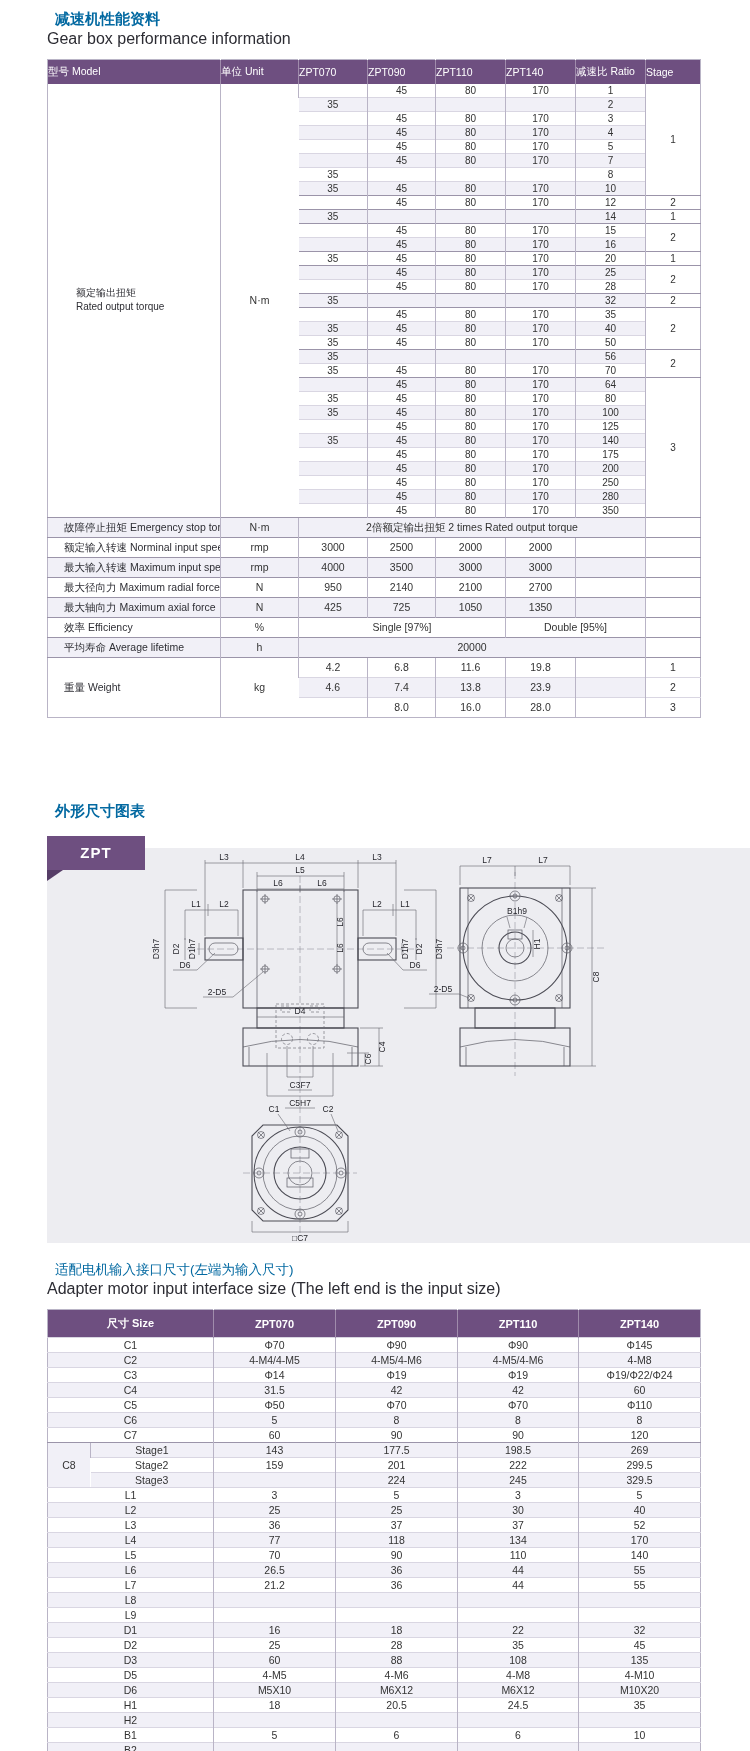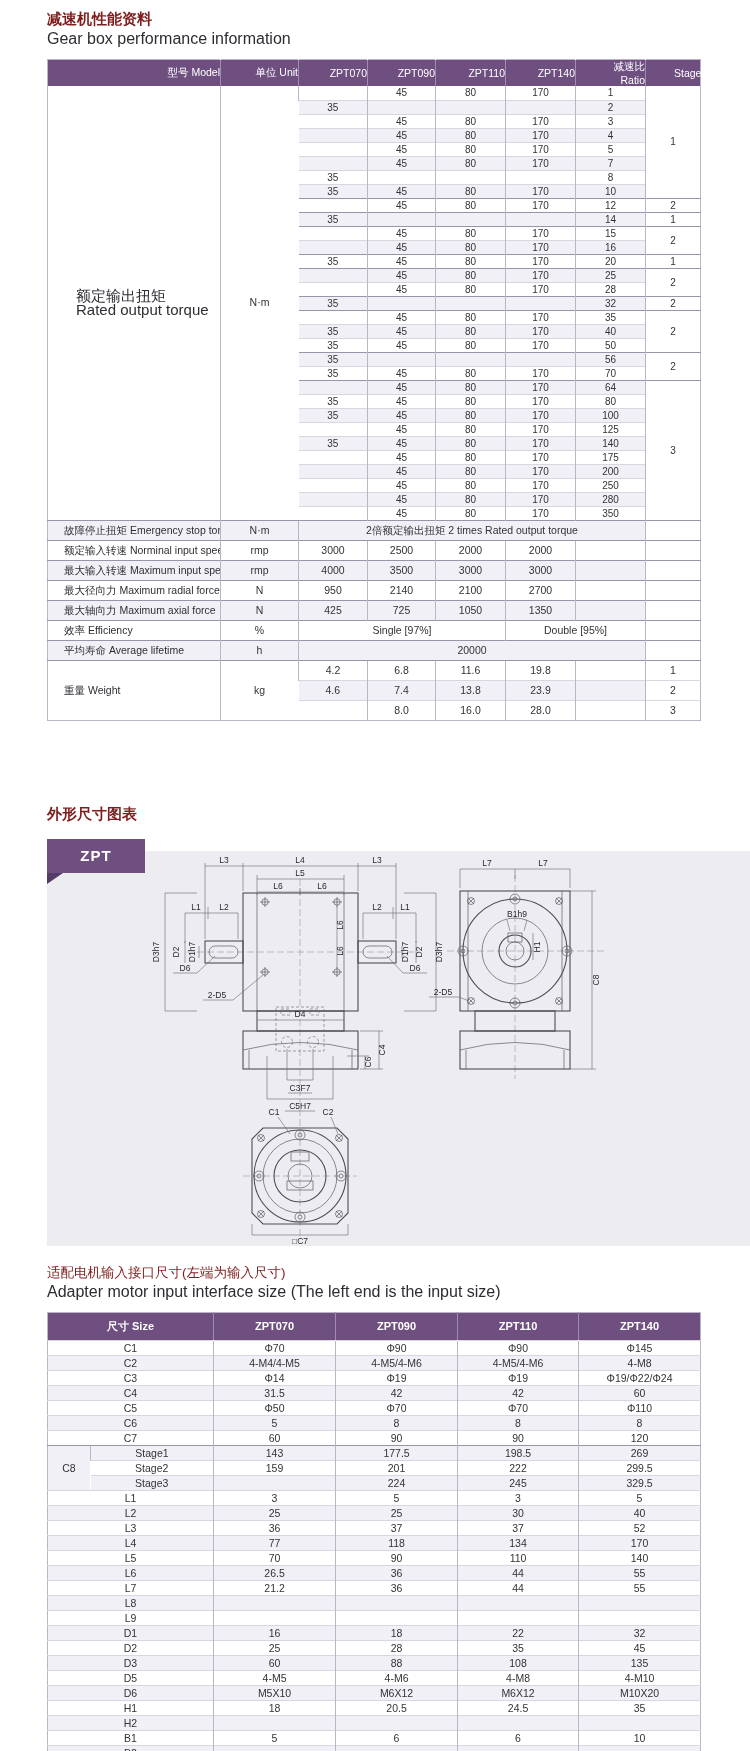--- a/index.html
+++ b/index.html
@@ -12,43 +12,43 @@
     --panel:#ededf1;
     --ink:#3a3a40;
   }
   *{box-sizing:border-box;margin:0;padding:0;}
   body{
     width:750px;min-height:1751px;background:#fff;color:var(--ink);
     font-family:"Liberation Sans","DejaVu Sans",sans-serif;
   }
   .page{width:750px;padding:8px 0 20px 0;}
   section{margin-left:47px;width:656px;}
-  h1.sec-title{font-size:15px;font-weight:bold;color:#7f1d1d;margin:2px 0 1px;}
+  h1.sec-title{font-size:15px;font-weight:bold;color:#0369a1;margin:2px 8px 1px;}
   .sec-sub{font-size:16px;color:#2c2c33;margin-bottom:11px;}
 
   
   table{border-collapse:collapse;table-layout:fixed;width:653px;}
   table.perf{border:1px solid var(--bm);}
   .perf thead th{
     background:var(--accent);color:#fff;font-weight:normal;font-size:10.5px;
-    height:24px;text-align:right;padding-left:28px;
+    height:24px;text-align:left;
   }
   .perf thead th + th{border-left:1px solid rgba(255,255,255,.35);}
   .perf td{
     font-size:10px;text-align:center;height:14px;line-height:13px;
     border-top:1px solid var(--bl);border-left:1px solid var(--bm);
     padding:0 2px;overflow:hidden;white-space:nowrap;color:#333;
   }
   .perf td:first-child{border-left:none;}
   .perf tbody tr:first-child td{border-top:none;}
   .perf tr.alt td:not(.stage){background:var(--alt);}
   .perf tr.gs td{border-top:1px solid var(--bd);}
   .perf tr.gs2 td{border-top:1px solid var(--bd);}
   .perf tr.sub td{border-top:1px solid var(--bl);}
-  .perf td.model{background:#fff;text-align:left;padding-left:28px;font-size:15px;color:#2e2e34;}
+  .perf td.model{background:#fff;text-align:left;padding-left:28px;font-size:10px;color:#2e2e34;}
   .perf td.model div{line-height:14px;}
   .perf td.lbl{padding-left:16px;font-size:10.5px;}
   .perf td.unit{background:#fff;font-size:10.5px;}
   .perf tr.spec td{height:20px;line-height:19px;font-size:10.5px;}
   .perf td.stage{background:#fff;}
 
   
   .outline-wrap{margin-top:84px;}
   .panel{position:relative;width:713px;height:395px;background:var(--panel);margin-top:27px;}
   .zpt-badge{

